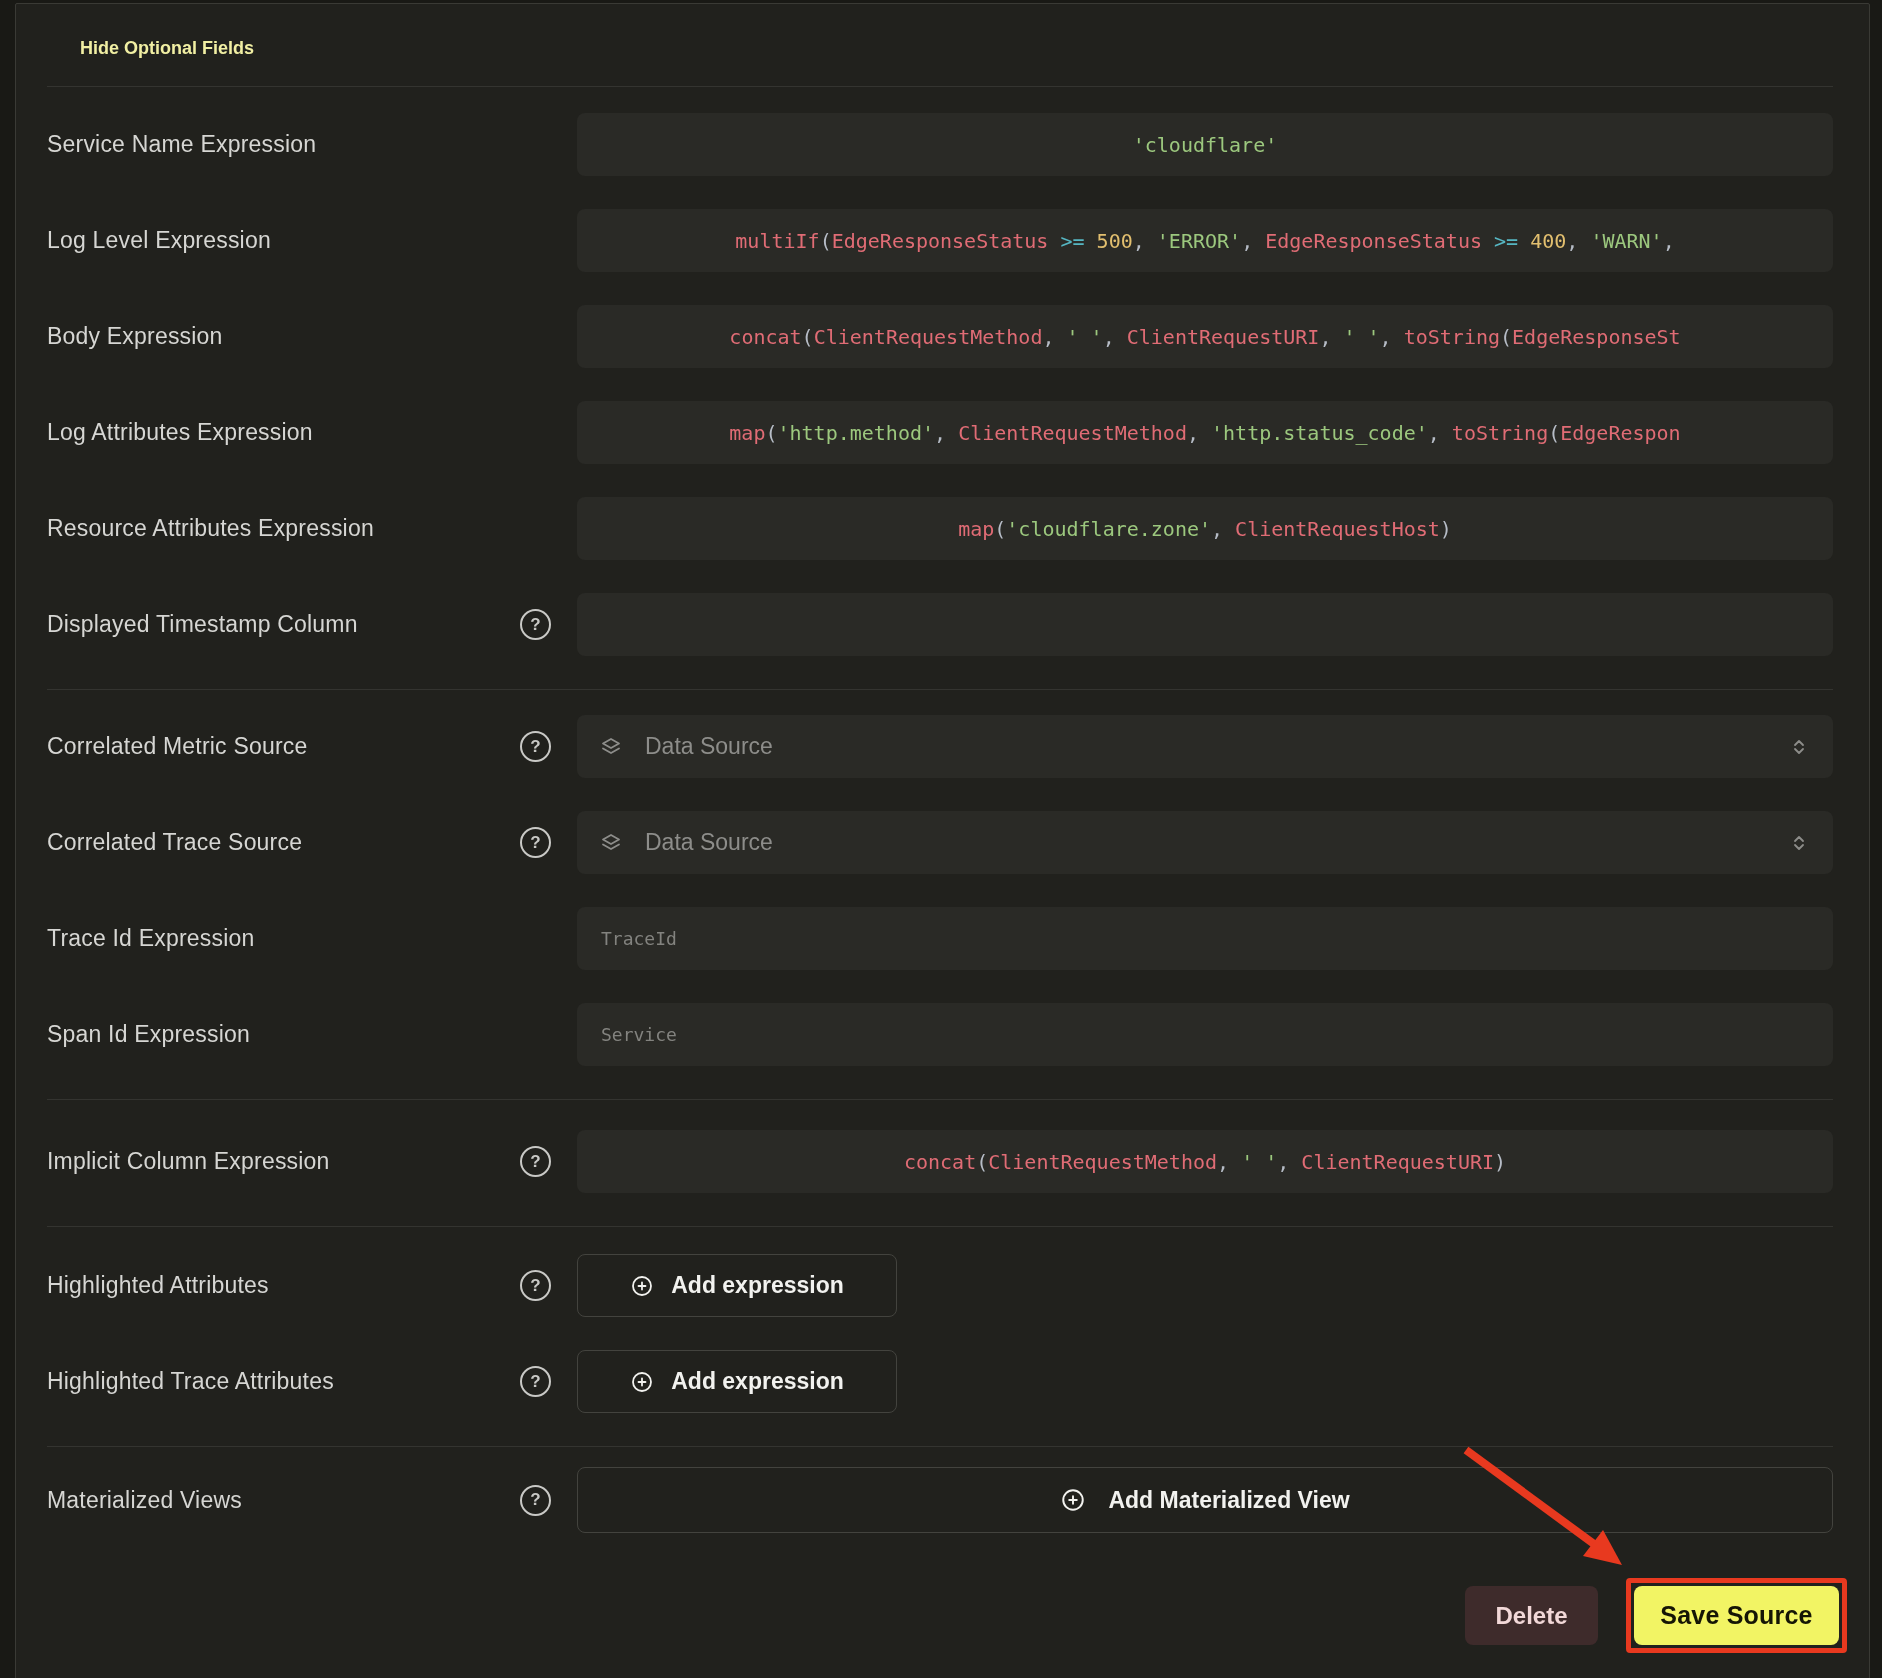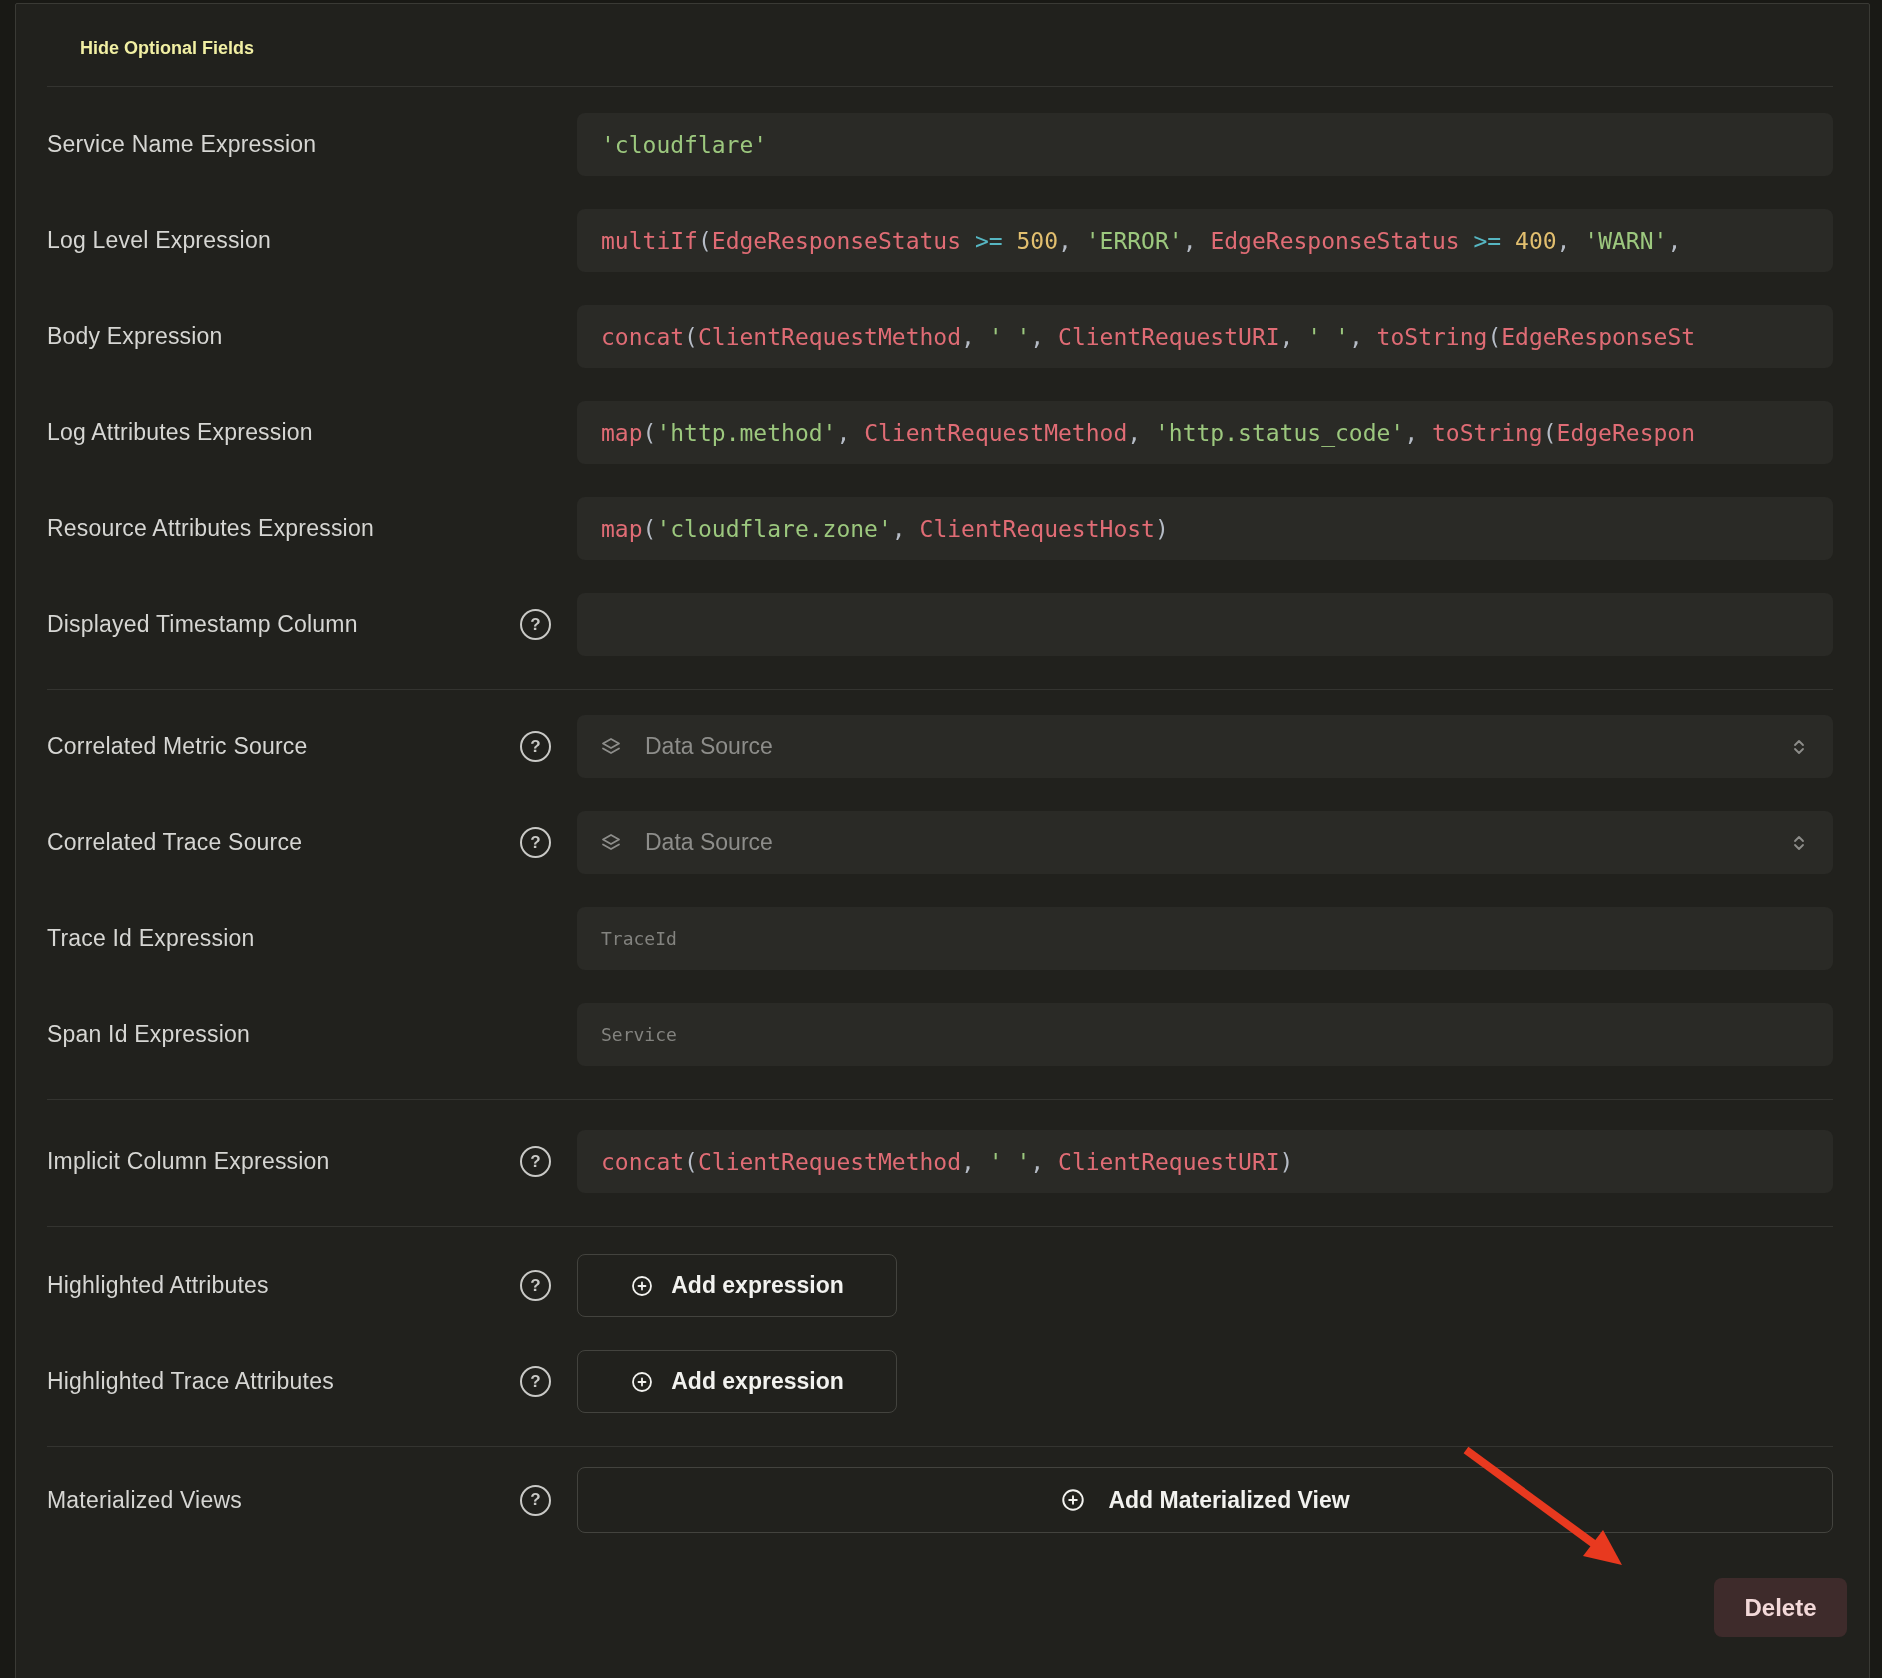--- a/index.html
+++ b/index.html
@@ -33,21 +33,21 @@
     border:2px solid #c9c9c6; border-radius:50%; color:#c9c9c6;
     font-size:17px; font-weight:700; display:flex; align-items:center; justify-content:center;
     cursor:pointer;
   }
   .control { flex:1; height:100%; position:relative; display:flex; align-items:center; }
 
   .code-box, .input-box, .select-box {
     width:100%; height:100%; background:#2a2a26; border-radius:8px;
     display:flex; align-items:center; padding:0 24px; overflow:hidden; white-space:pre;
   }
-  .code-box { font-family:"DejaVu Sans Mono", monospace; font-size:23px; }
+  .code-box { font-family:"DejaVu Sans Mono", monospace; font-size:20px;justify-content:center; }
   .input-box .ph { font-family:"DejaVu Sans Mono", monospace; font-size:18px; color:#83837f; }
   .select-box { padding:0 22px; cursor:pointer; }
   .select-box .ph { font-size:23px; color:#8d8d8a; margin-left:22px; }
   .select-box .chev { margin-left:auto; }
   .icon { display:flex; align-items:center; justify-content:center; }
 
   .add-btn, .wide-btn {
     height:63px; background:transparent; border:1px solid #43433e; border-radius:8px;
     color:#f2f2ef; font-family:"Liberation Sans", sans-serif;
     font-weight:700; font-size:23px;
@@ -235,19 +235,22 @@
                 <path d="M12 8.5 V15.5"></path>
               </svg>
             </span>
             <span>Add Materialized View</span>
           </button>
         </div>
       </div>
     </div>
   <div class="footer">
     <button class="delete-btn">Delete</button>
+    <div class="save-wrap">
+      <button class="save-btn">Save Source</button>
+    </div>
   </div>
 </div>
 
 <svg class="annotation-layer" viewBox="0 0 1882 1678">
   <line x1="1466" y1="1450" x2="1594" y2="1544" stroke="#e8391f" stroke-width="8"></line>
   <polygon points="1622,1565 1583,1556 1603,1530" fill="#e8391f"></polygon>
 </svg>
 
 </body></html>

